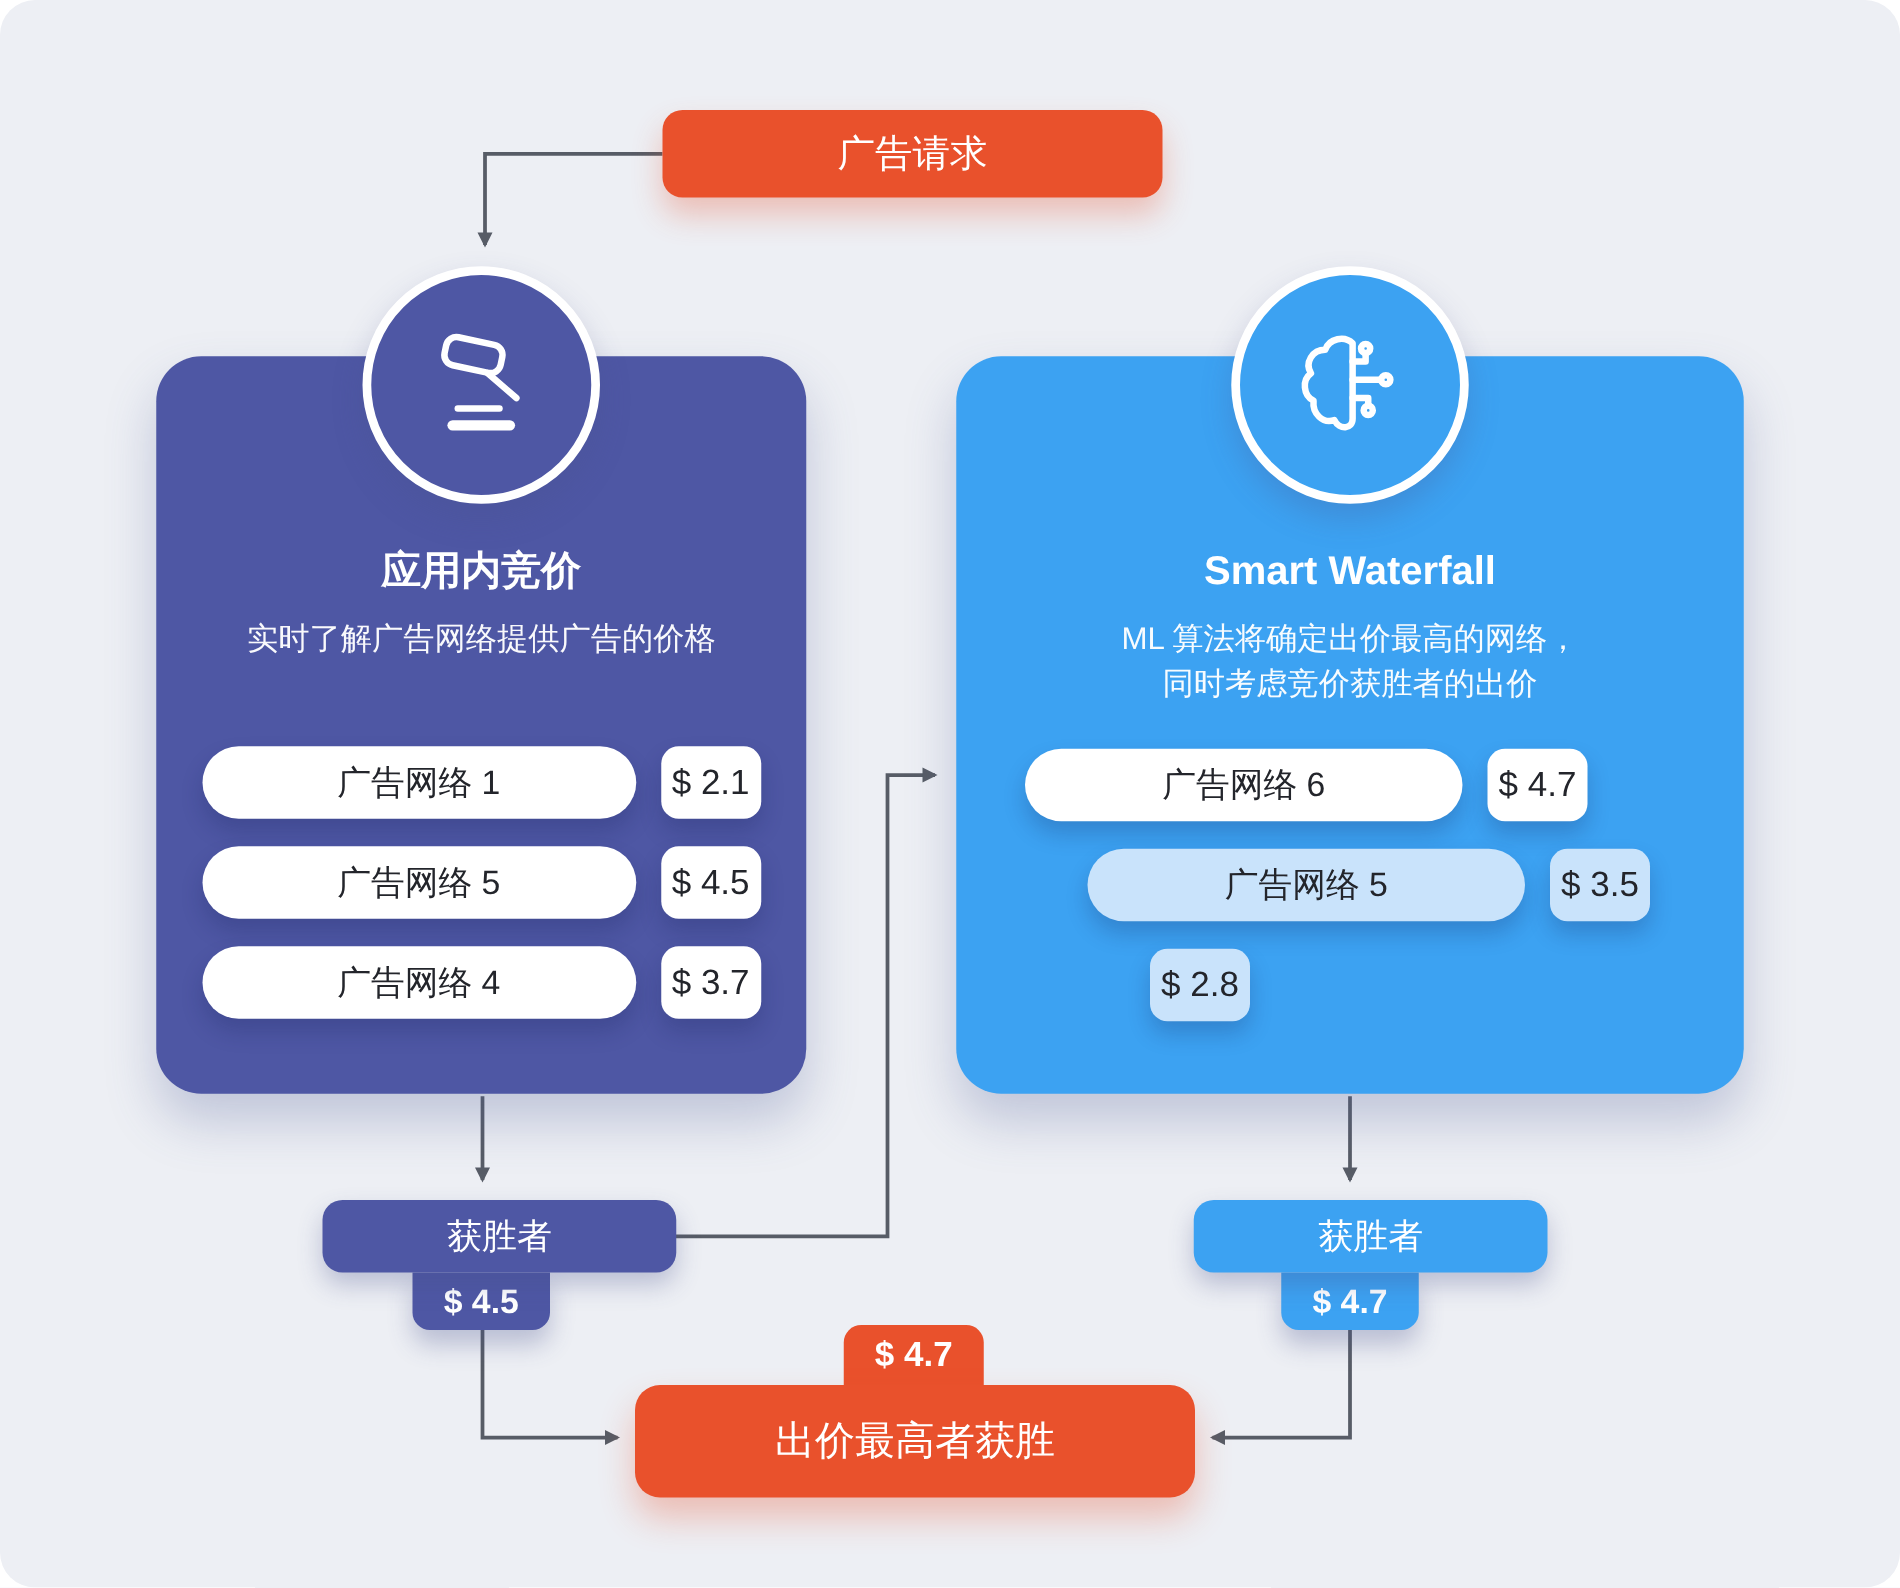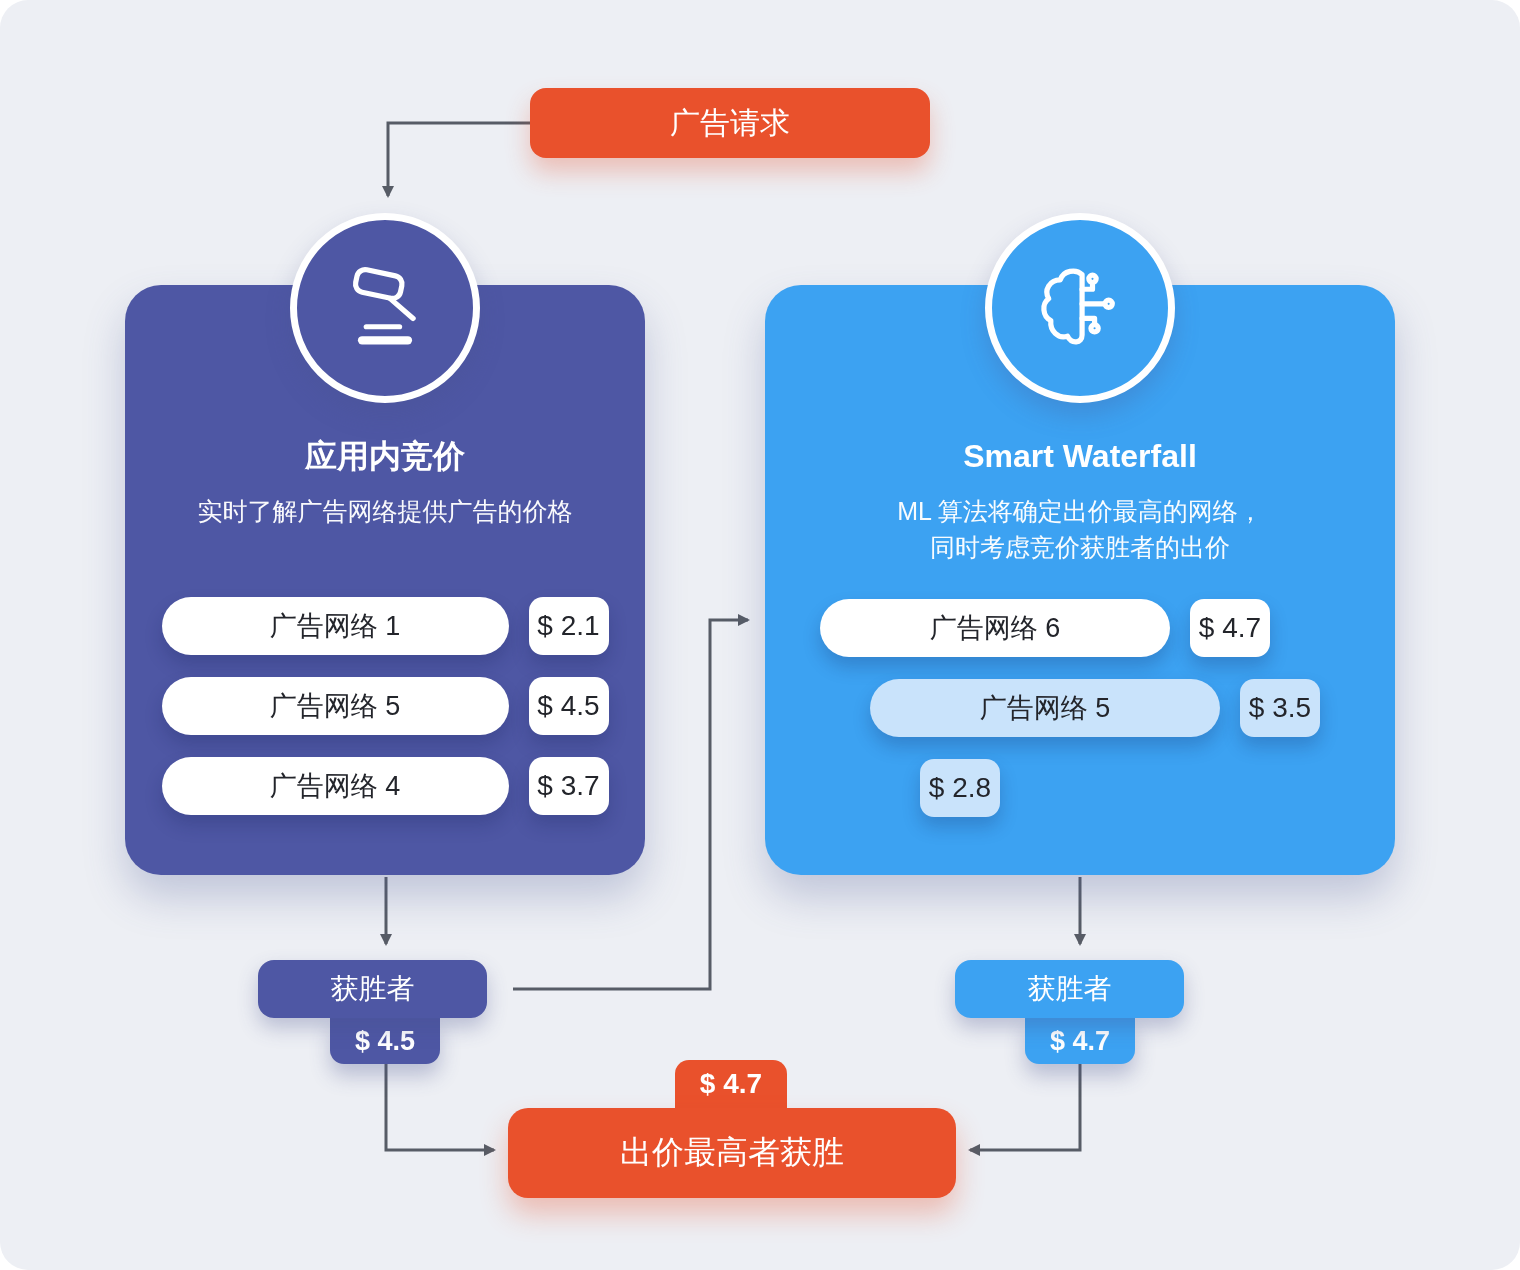--- a/index.html
+++ b/index.html
@@ -67,21 +67,21 @@
     display:flex;align-items:center;justify-content:center;
     box-shadow:0 12px 24px rgba(70,80,140,.25);
     z-index:3;
   }
   .circle-left{left:290px;background:#4E57A4;}
   .circle-right{left:985px;background:#3CA2F2;}
   .icon-circle svg{width:100px;height:100px;}
 
   
   .winner{
-    position:absolute;width:229px;height:58px;border-radius:16px;
+    position:absolute;width:283px;height:58px;border-radius:16px;
     display:flex;align-items:center;justify-content:center;
     color:#fff;font-size:28px;font-weight:500;z-index:3;
     box-shadow:0 10px 20px rgba(70,80,140,.30);
   }
   .winner-left{left:258px;top:960px;background:#4E57A4;}
   .winner-right{left:955px;top:960px;background:#3CA2F2;}
   .winner-tag{
     position:absolute;width:110px;height:46px;border-radius:0 0 14px 14px;
     display:flex;align-items:center;justify-content:center;
     color:#fff;font-size:27px;font-weight:600;z-index:2;

